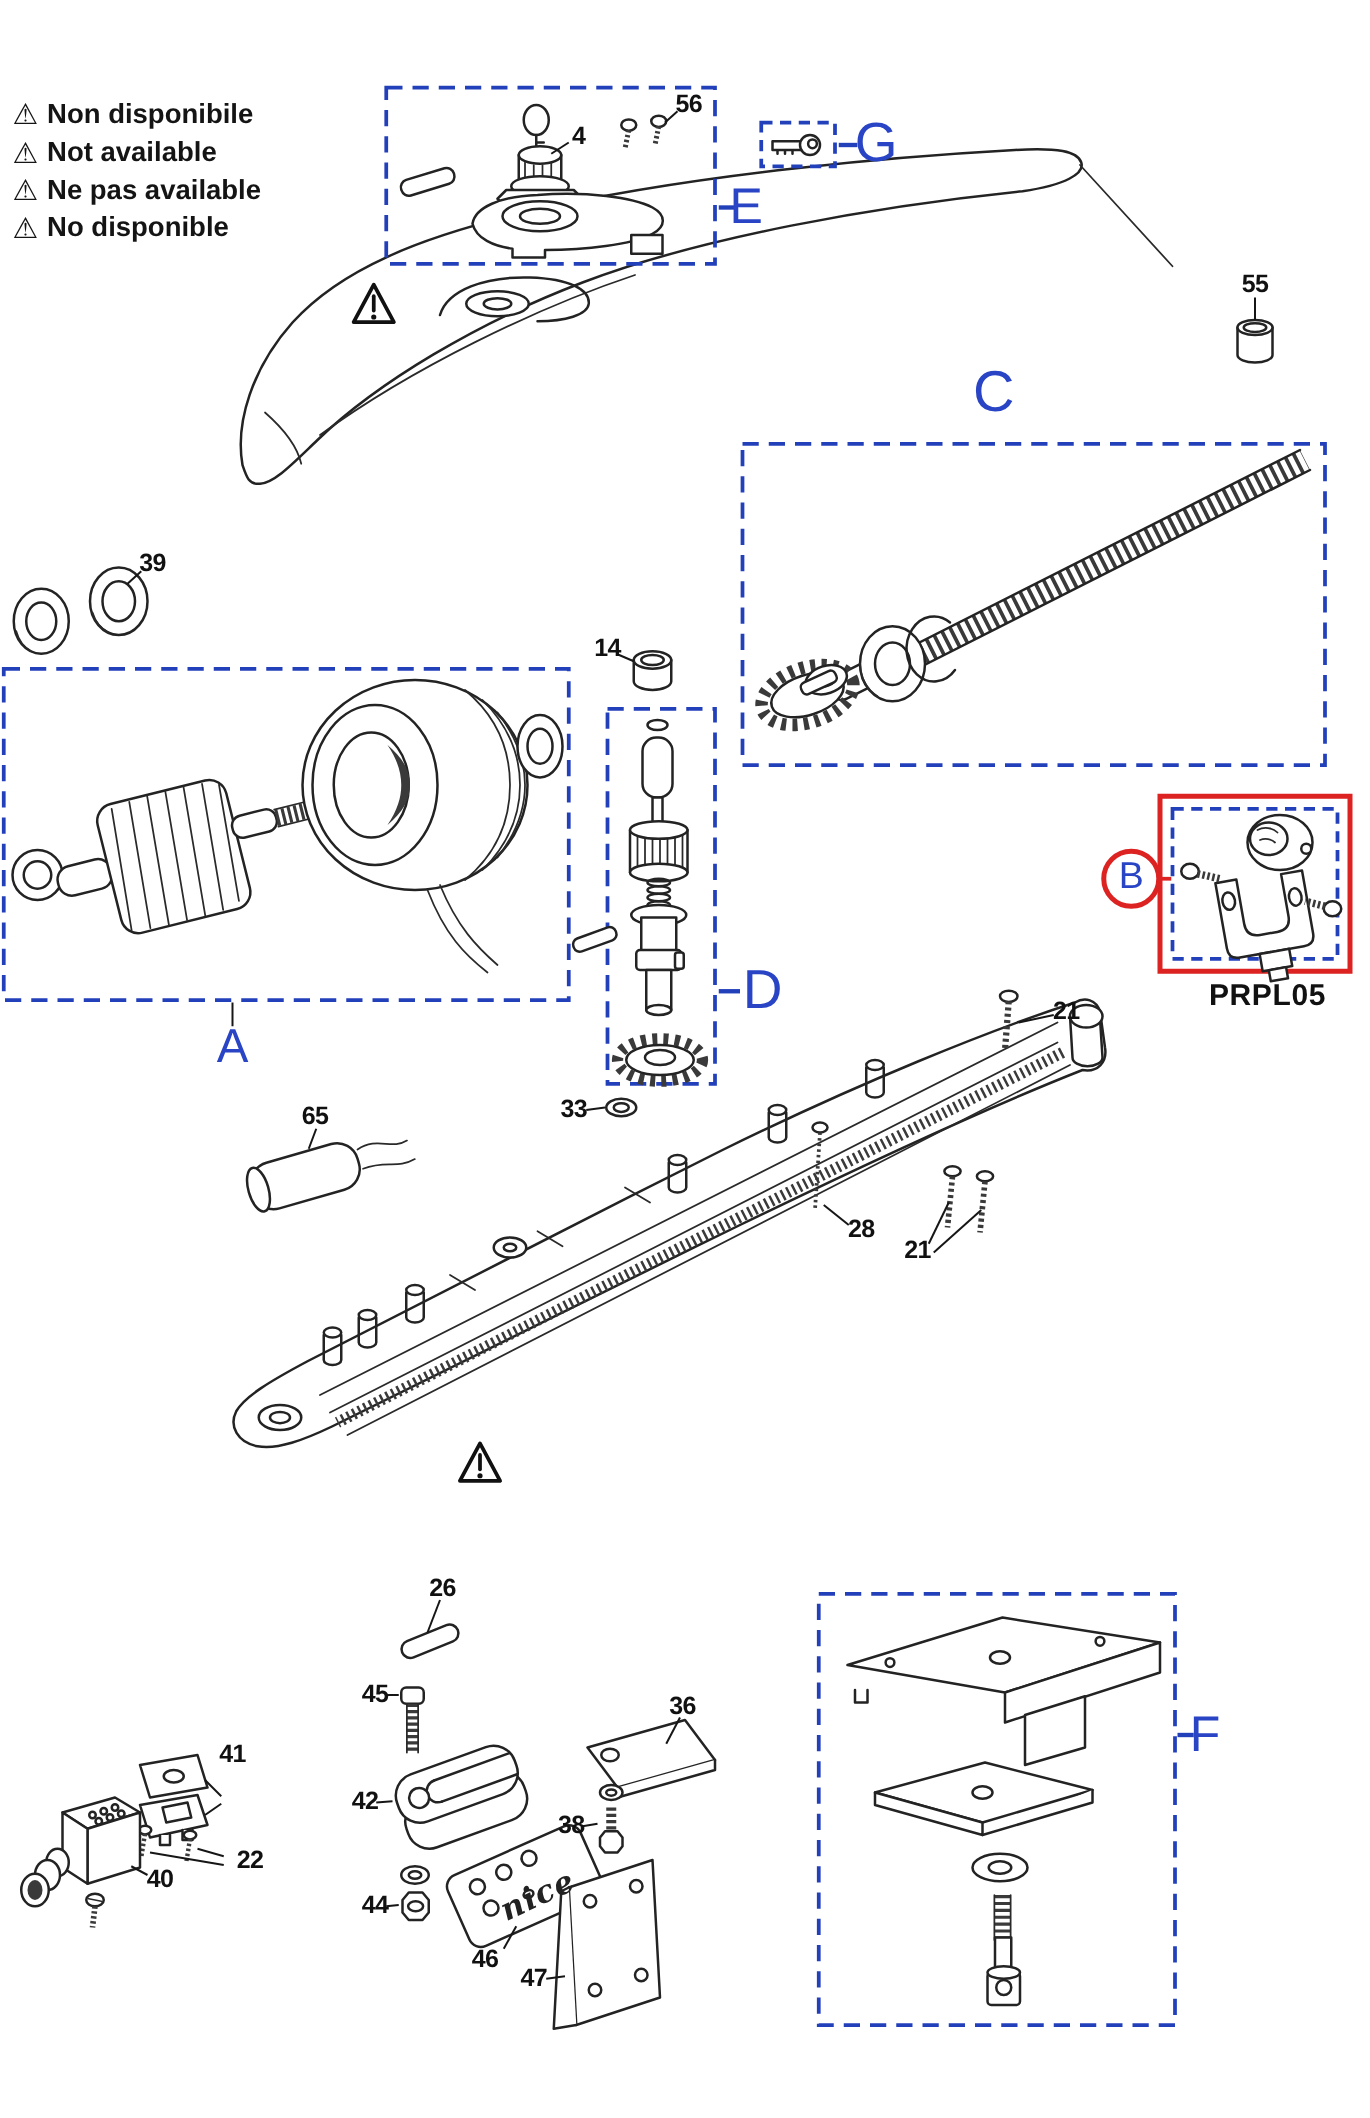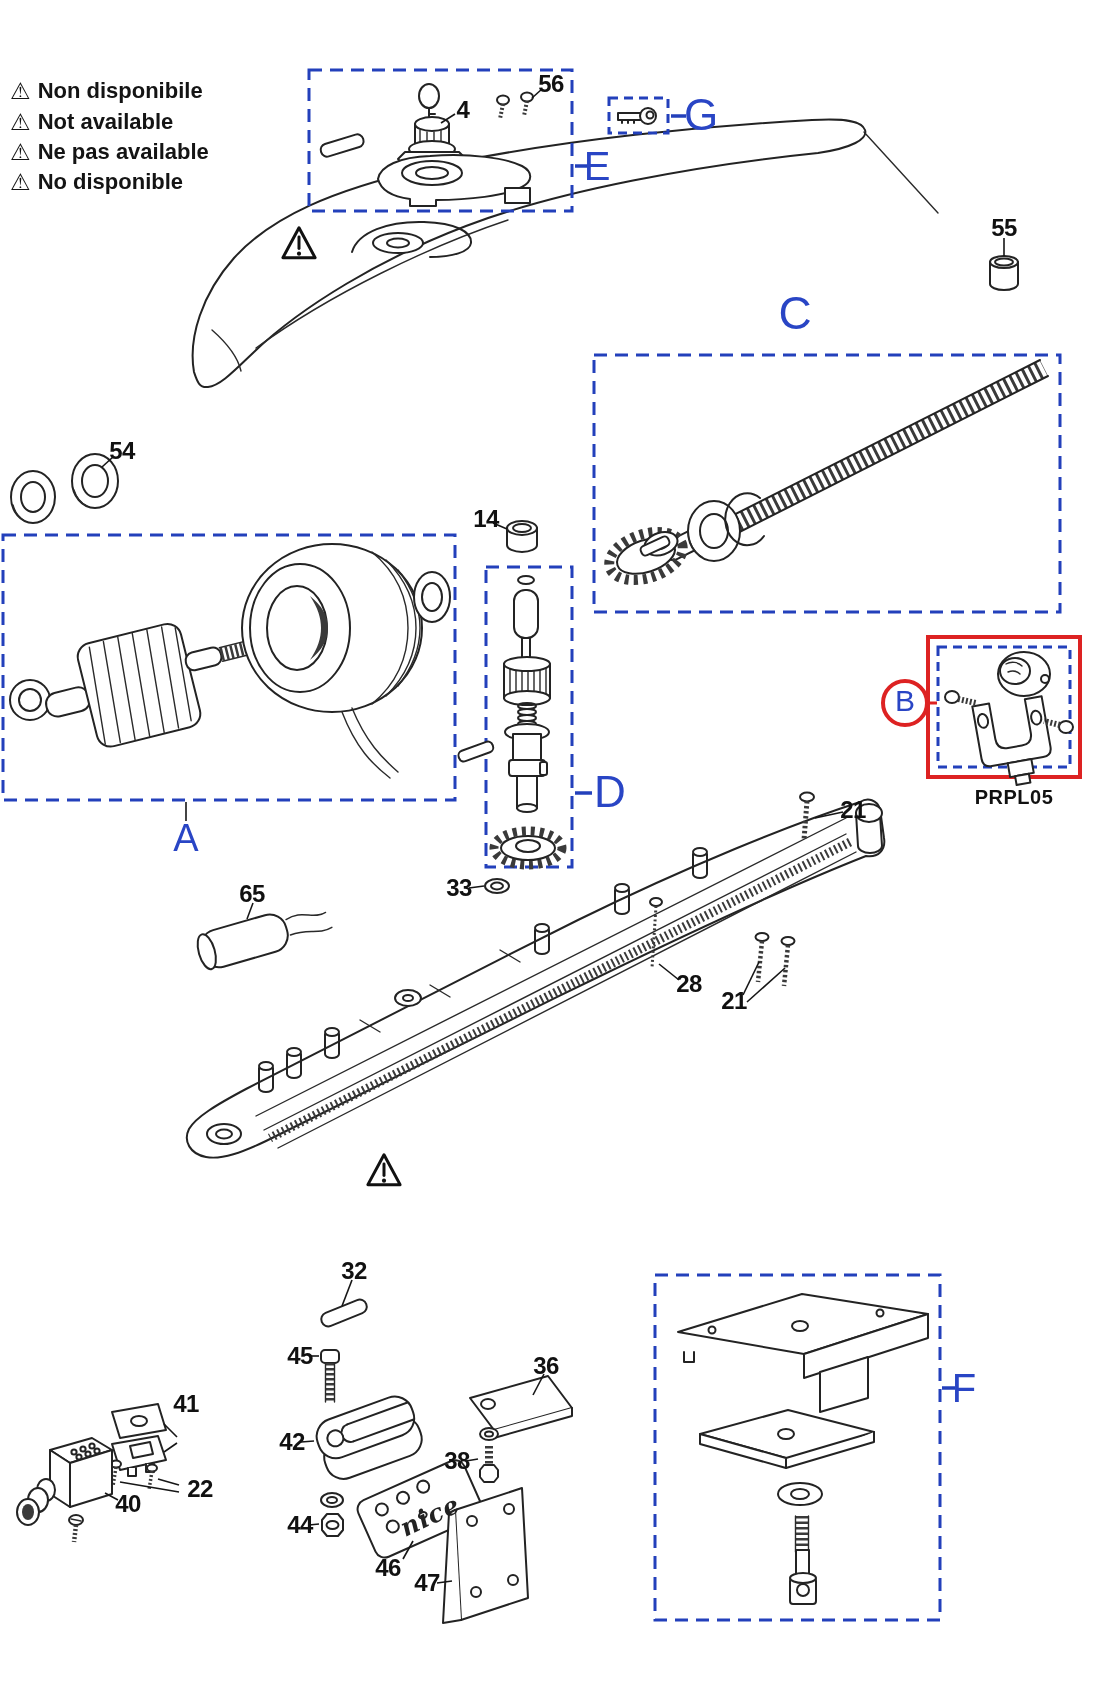--- a/index.html
+++ b/index.html
@@ -12,25 +12,25 @@
   .thin{fill:none;stroke:#2a2a2a;stroke-width:1.4;stroke-linecap:round;}
   .t{fill:none;stroke:#3a3a3a;}
   .dark{fill:#3a3a3a;stroke:none;}
   .bluebox{fill:none;stroke:#2340bb;stroke-width:3;stroke-dasharray:13 8;}
   .bluebox2{fill:none;stroke:#2340bb;stroke-width:3;stroke-dasharray:9 6;}
   .bluedash{fill:none;stroke:#2340bb;stroke-width:3.5;}
   .redbox{fill:none;stroke:#dd2222;stroke-width:4;}
   .reddash{fill:none;stroke:#dd2222;stroke-width:3;}
   .lead{fill:none;stroke:#161616;stroke-width:1.6;}
   
-  .plabel{position:absolute;transform:translate(-50%,-50%);font-size:24px;font-weight:bold;
+  .plabel{position:absolute;transform:translate(-50%,-50%);font-size:20px;font-weight:bold;
           color:#111;letter-spacing:-0.5px;white-space:nowrap;}
   .slabel{position:absolute;transform:translate(-50%,-50%);color:#2945c5;font-weight:400;
           white-space:nowrap;}
-  .codelabel{position:absolute;transform:translate(-50%,-50%);font-size:20px;font-weight:bold;
+  .codelabel{position:absolute;transform:translate(-50%,-50%);font-size:24px;font-weight:bold;
           color:#111;letter-spacing:0.5px;}
   .warnrow{position:absolute;left:10px;display:flex;align-items:center;gap:7px;
            font-size:22px;font-weight:bold;color:#141414;white-space:nowrap;}
   .wicon{font-size:23px;line-height:1;font-weight:normal;}
   .nicelogo{position:absolute;transform:translate(-50%,-50%) rotate(-25deg);
             font-family:"DejaVu Serif",serif;font-style:italic;font-weight:bold;
             font-size:25px;color:#222;letter-spacing:1px;}
 </style>
 </head>
 <body>
@@ -468,28 +468,28 @@
   <span>Ne pas available</span>
 </div>
 <div class="warnrow" style="top:169px">
   <span class="wicon">⚠</span>
   <span>No disponible</span>
 </div>
 
 <span class="plabel" style="left:463px;top:110px">4</span>
 <span class="plabel" style="left:551px;top:84px">56</span>
 <span class="plabel" style="left:1004px;top:228px">55</span>
-<span class="plabel" style="left:122px;top:451px">54</span>
+<span class="plabel" style="left:122px;top:451px">39</span>
 <span class="plabel" style="left:486px;top:519px">14</span>
 <span class="plabel" style="left:853px;top:810px">21</span>
 <span class="plabel" style="left:734px;top:1001px">21</span>
 <span class="plabel" style="left:689px;top:984px">28</span>
 <span class="plabel" style="left:459px;top:888px">33</span>
 <span class="plabel" style="left:252px;top:894px">65</span>
-<span class="plabel" style="left:354px;top:1271px">32</span>
+<span class="plabel" style="left:354px;top:1271px">26</span>
 <span class="plabel" style="left:300px;top:1356px">45</span>
 <span class="plabel" style="left:292px;top:1442px">42</span>
 <span class="plabel" style="left:300px;top:1525px">44</span>
 <span class="plabel" style="left:388px;top:1568px">46</span>
 <span class="plabel" style="left:427px;top:1583px">47</span>
 <span class="plabel" style="left:546px;top:1366px">36</span>
 <span class="plabel" style="left:457px;top:1461px">38</span>
 <span class="plabel" style="left:128px;top:1504px">40</span>
 <span class="plabel" style="left:186px;top:1404px">41</span>
 <span class="plabel" style="left:200px;top:1489px">22</span>

